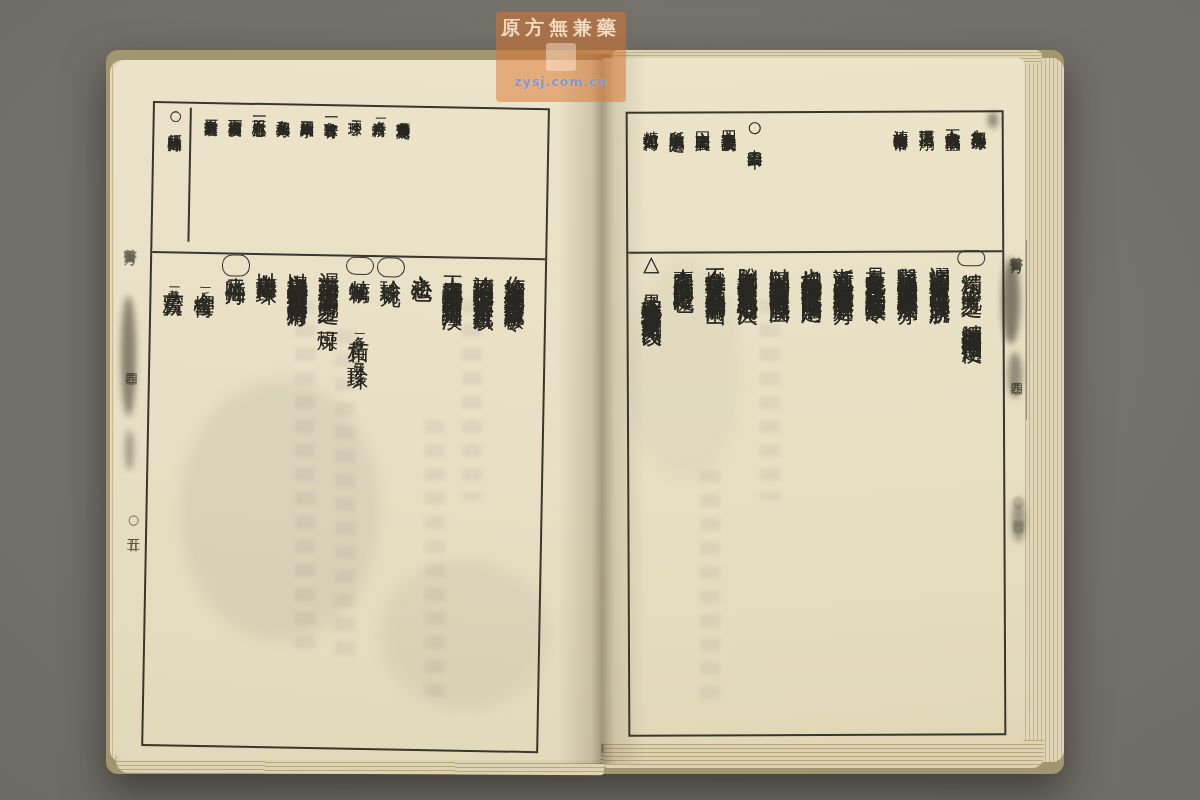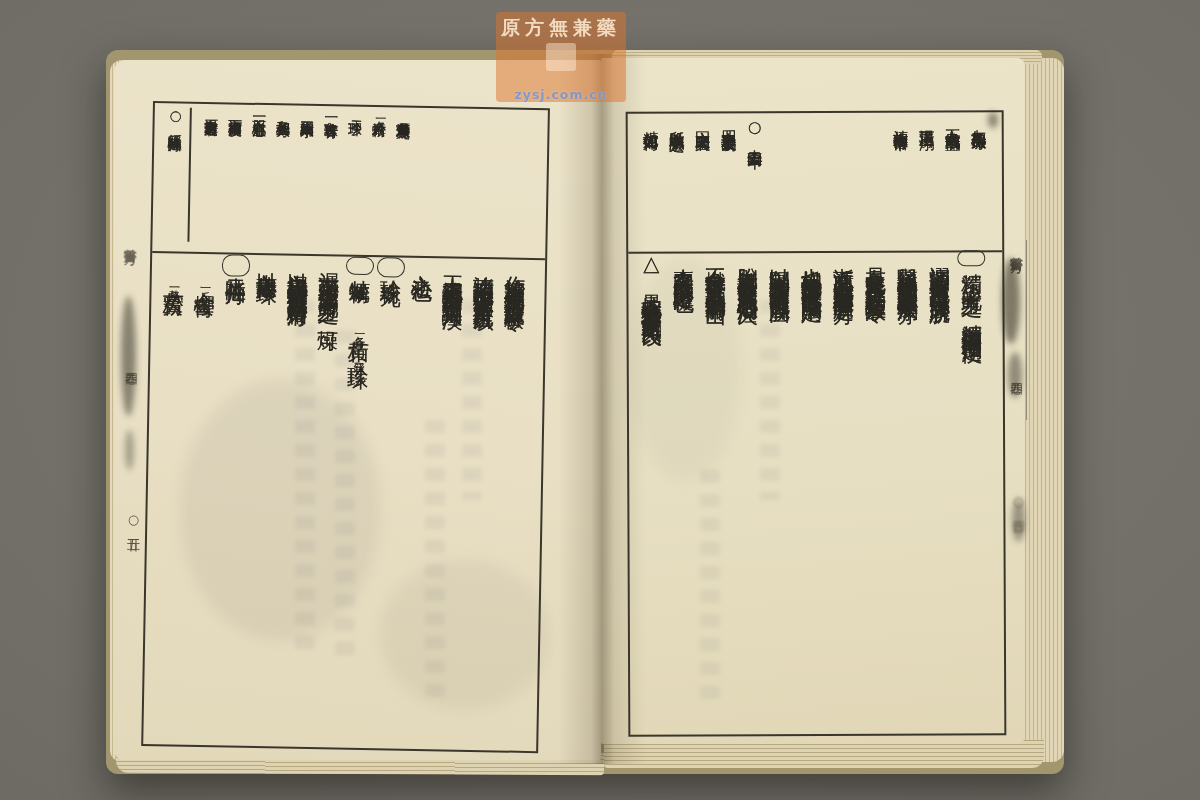--- a/index.html
+++ b/index.html
@@ -61,21 +61,21 @@
   .blob{position:absolute;border-radius:50%;filter:blur(3px);z-index:8;pointer-events:none;}
   .stain{position:absolute;border-radius:50%;filter:blur(7px);z-index:5;pointer-events:none;}
   .ghost{position:absolute;width:20px;filter:blur(2px);z-index:5;opacity:.55;pointer-events:none;
     background:repeating-linear-gradient(180deg,rgba(100,100,110,.16) 0 13px,rgba(100,100,110,0) 13px 24px);}
   
   .wm{position:absolute;left:496px;top:12px;width:130px;height:90px;z-index:10;
     background:rgba(221,116,44,.5);border-radius:4px;filter:blur(.3px);
     display:flex;flex-direction:column;align-items:center;}
   .wm-name{font-size:19px;font-weight:bold;color:rgba(255,238,214,.85);letter-spacing:5px;margin-top:3px;white-space:nowrap;}
   .wm-logo{width:30px;height:28px;background:rgba(255,240,220,.45);border-radius:3px;margin-top:2px;}
-  .wm-url{font-size:12.5px;font-weight:bold;color:rgba(120,148,205,.92);margin-top:16px;letter-spacing:1px;
+  .wm-url{font-size:12.5px;font-weight:bold;color:rgba(120,148,205,.92);margin-top:3px;letter-spacing:1px;
     text-shadow:0 0 2px rgba(255,255,255,.35);}
 </style>
 </head>
 <body>
 
 <div class="book-under"></div>
 <div class="stack stack-right"></div>
 <div class="stack stack-left"></div>
 <div class="stack stack-top"></div>
 <div class="stack stack-bottom-r"></div>

